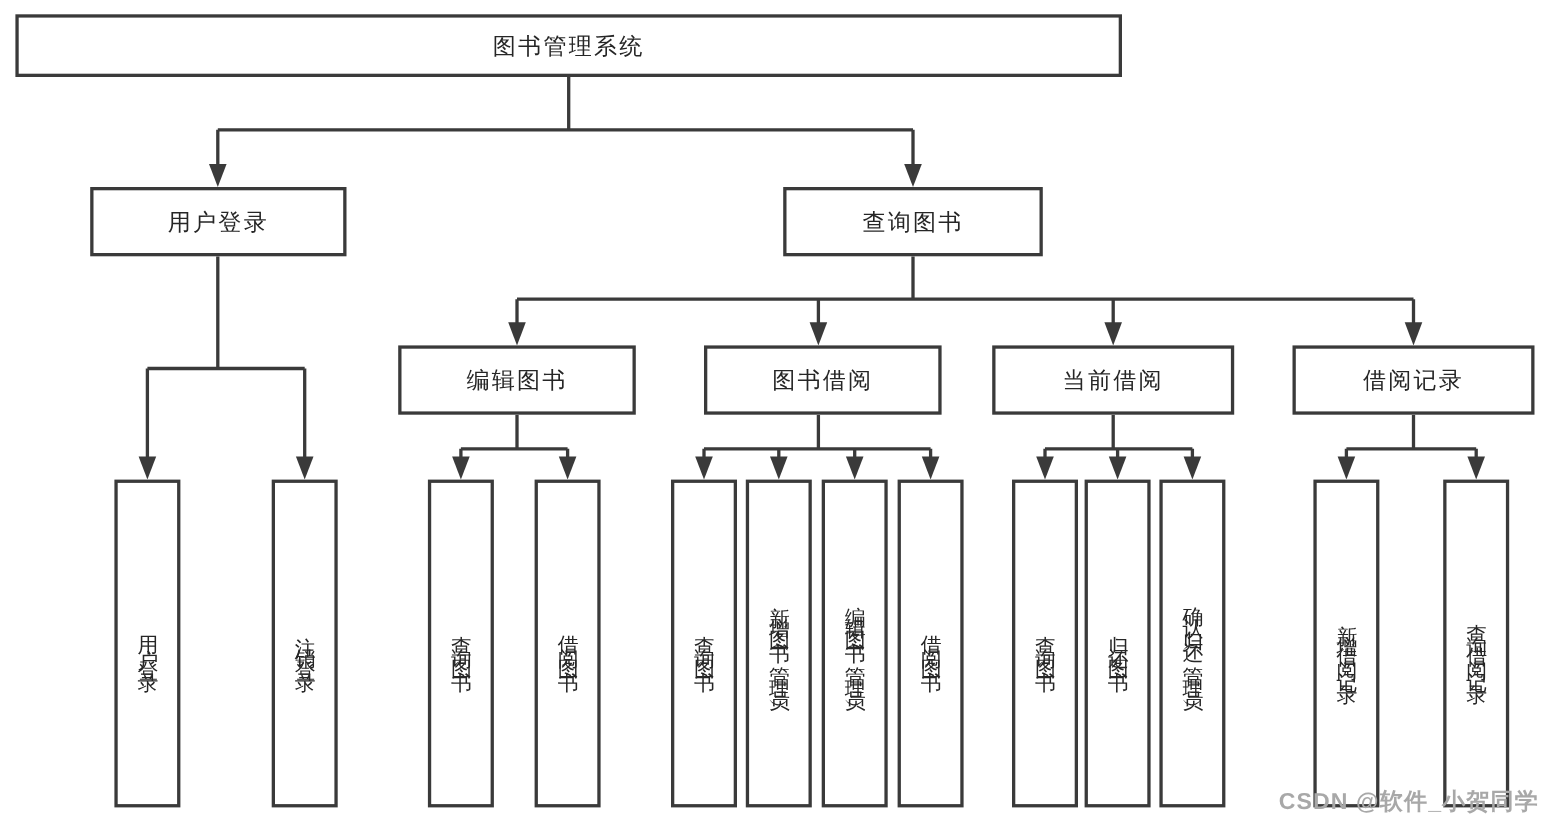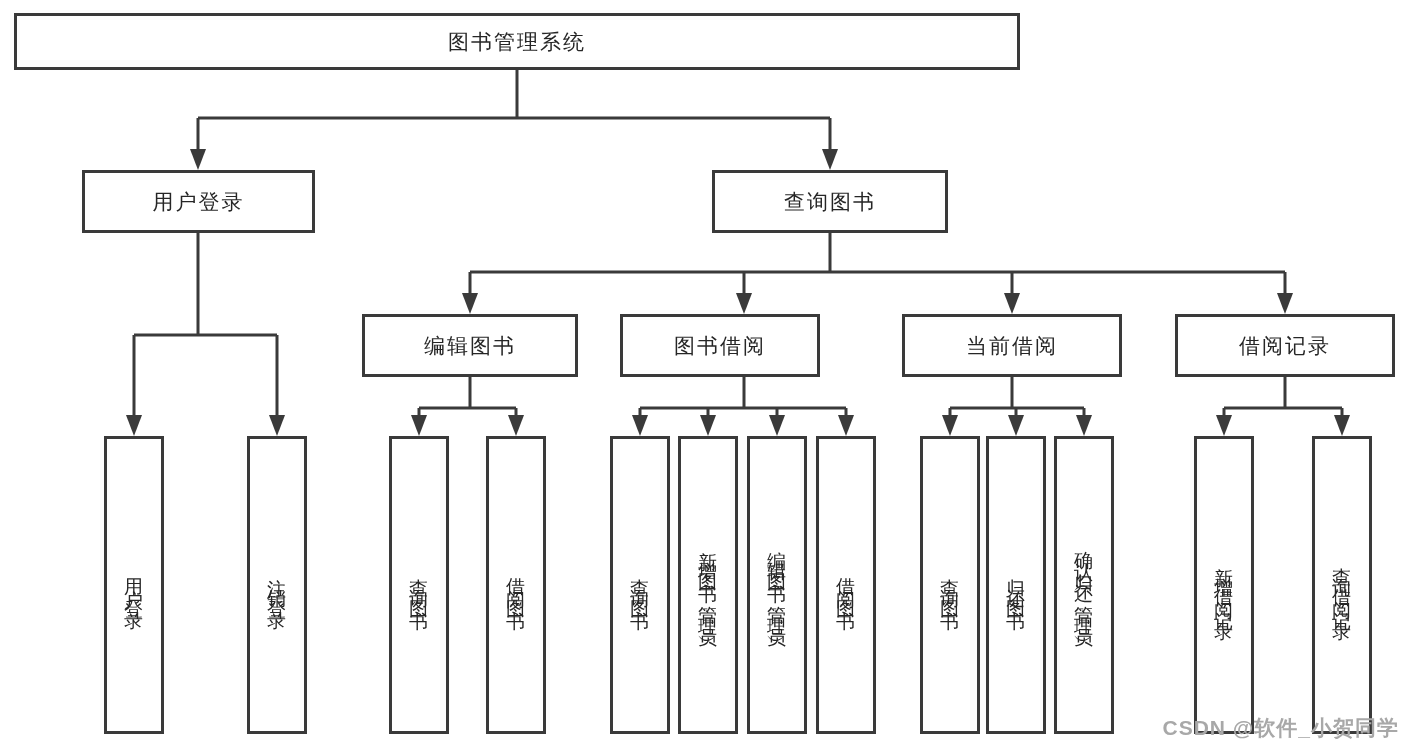--- a/index.html
+++ b/index.html
@@ -114,21 +114,21 @@
       <polygon points="1334,415 1350,415 1342,436"></polygon>
     </g>
   </svg>
 
   <div class="hbox" style="left:14px;top:13px;width:1006px;height:57px">图书管理系统</div>
 
   <div class="hbox" style="left:82px;top:170px;width:233px;height:63px">用户登录</div>
   <div class="hbox" style="left:712px;top:170px;width:236px;height:63px">查询图书</div>
 
   <div class="hbox" style="left:362px;top:314px;width:216px;height:63px">编辑图书</div>
-  <div class="hbox" style="left:620px;top:314px;width:200px;height:63px">图书借阅</div>
+  <div class="hbox" style="left:640px;top:314px;width:216px;height:63px">图书借阅</div>
   <div class="hbox" style="left:1175px;top:314px;width:220px;height:63px">借阅记录</div>
   <div class="hbox" style="left:902px;top:314px;width:220px;height:63px">当前借阅</div>
 
   <div class="vbox" style="left:104px;top:436px;width:60px;height:298px">用户登录</div>
   <div class="vbox" style="left:247px;top:436px;width:60px;height:298px">注销登录</div>
 
   <div class="vbox" style="left:389px;top:436px;width:60px;height:298px">查询图书</div>
   <div class="vbox" style="left:486px;top:436px;width:60px;height:298px">借阅图书</div>
 
   <div class="vbox" style="left:610px;top:436px;width:60px;height:298px">查询图书</div>

